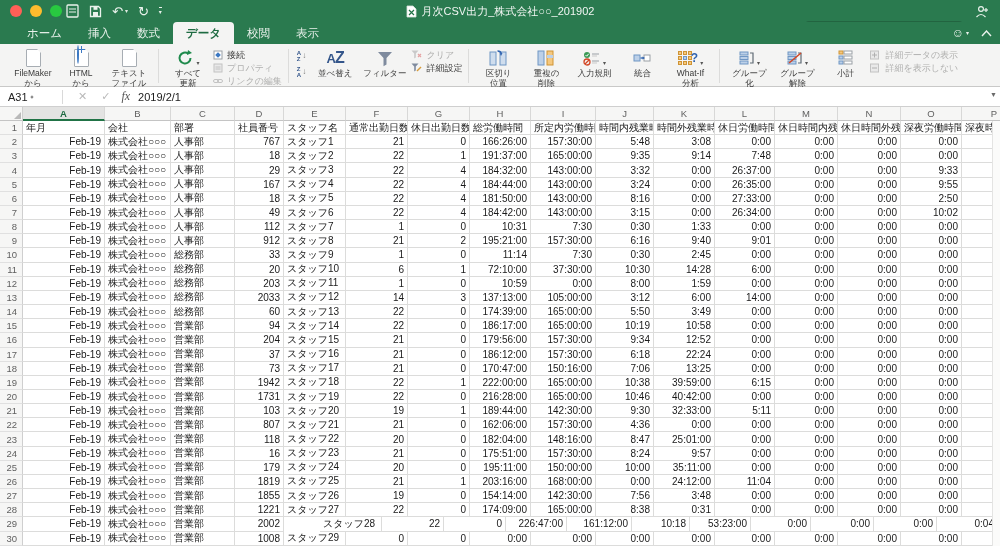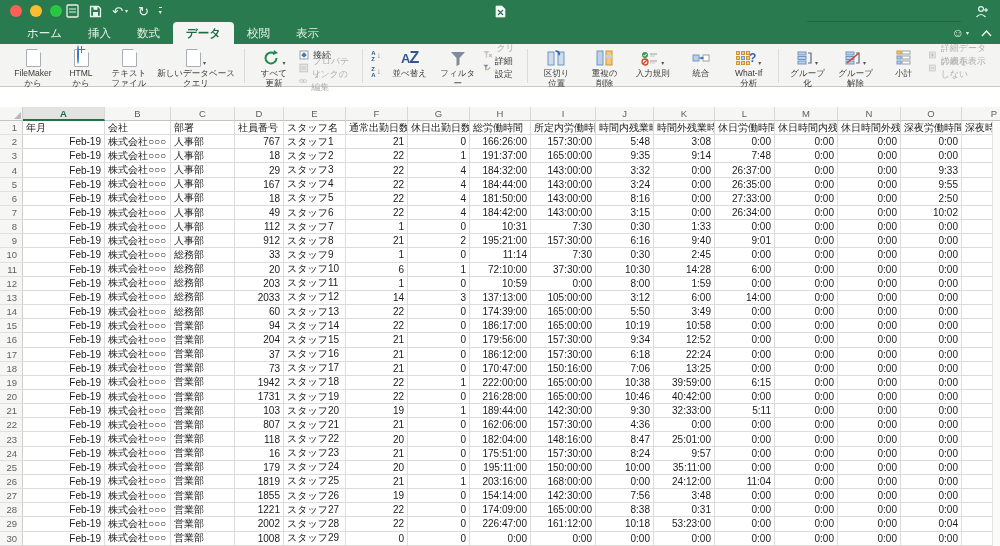--- a/index.html
+++ b/index.html
@@ -116,20 +116,21 @@
       <span class="qbtn">↻</span>
       <span class="qbtn">
           <span class="caret-over">▾</span>
         </span>
     </div>
     <div class="doc-title">
       <svg width="11" height="13" viewBox="0 0 11 13">
           <path d="M1 1 h6 l3 3 v8 h-9 z" fill="#fff" stroke="#d9e5dd" stroke-width="0.8"></path>
           <path d="M3 5 l5 5 M8 5 l-5 5" stroke="#217346" stroke-width="1.2"></path>
         </svg>
+      <span>月次CSV出力_株式会社○○_201902</span>
     </div>
     <div class="searchbox">
       <svg width="10" height="10" viewBox="0 0 10 10">
           <circle cx="4" cy="4" r="3" fill="none" stroke="#e6efe8" stroke-width="1.2"></circle>
           <line x1="6.3" y1="6.3" x2="9" y2="9" stroke="#e6efe8" stroke-width="1.2"></line>
         </svg>
       <span style="color:#cfe0d4;font-size:6px;">▾</span>
       <span class="ph">シートを検索</span>
     </div>
     <div class="share-btn">
@@ -184,32 +185,20 @@
       <div class="bigbtn">
         <span class="ic">
           <span class="icon-page">
               <span class="fold"></span>
               <span class="emb"><span class="txtline"></span><span class="txtline"></span><span class="txtline"></span></span>
             </span>
         </span>
         <span class="blabel">テキスト
 ファイル</span>
       </div>
-      <div class="bigbtn" style="min-width:78px">
-        <span class="ic">
-            <span class="icon-page">
-              <span class="fold"></span>
-              <span class="emb">
-          <span class="dbdisc" style="background:#5a6570"></span><span class="dbdisc" style="background:#78848f"></span><span class="dbdisc" style="background:#5a6570"></span></span>
-            </span>
-          <span class="caret">▾</span>
-          </span>
-        <span class="blabel">新しいデータベース
-クエリ</span>
-      </div>
     </div>
 
     <div class="rsep"></div>
 
     <div class="rgroup">
       <div class="bigbtn">
         <span class="ic">
           <svg width="18" height="18" viewBox="0 0 18 18">
             <path d="M14.5 9 a5.5 5.5 0 1 1 -2.2 -4.4" fill="none" stroke="#1f8a4c" stroke-width="2"></path>
             <polygon points="12,1 16,4 11,6" fill="#1f8a4c"></polygon>
@@ -420,20 +409,35 @@
           <svg width="11" height="10" viewBox="0 0 11 10">
               <rect x="0.5" y="1" width="8" height="8" fill="#e9e9e9" stroke="#c2c2c2"></rect>
               <line x1="2" y1="5" x2="7" y2="5" stroke="#b0b0b0"></line>
             </svg>
           <span>詳細を表示しない</span>
         </div>
       </div>
     </div>
   </div>
 
+  <div class="fbar">
+    <div class="namebox">
+      <span>A31</span>
+      <span class="stepper">
+          <span>▲</span>
+          <span>▼</span>
+        </span>
+    </div>
+    <div class="fdiv"></div>
+    <span class="fbtn">✕</span>
+    <span class="fbtn">✓</span>
+    <span class="fx">fx</span>
+    <span class="fvalue">2019/2/1</span>
+    <span class="fbar-right" style="font-size:7px;">▼</span>
+  </div>
 
   <div class="sheet">
     <div class="colstrip" id="colstrip">
       <div class="corner"></div>
     <div class="colh sel" style="min-width: 82px; width: 82px;">A</div>
         <div class="colh" style="min-width: 66px; width: 66px;">B</div>
         <div class="colh" style="min-width: 64px; width: 64px;">C</div>
         <div class="colh" style="min-width: 49px; width: 49px;">D</div>
         <div class="colh" style="min-width: 62px; width: 62px;">E</div>
         <div class="colh" style="min-width: 62px; width: 62px;">F</div>
@@ -980,21 +984,21 @@
           <div class="gc r" style="min-width: 63px; width: 63px;">0:00</div>
           <div class="gc r" style="min-width: 61px; width: 61px;">0:00</div>
           <div class="gc r" style="min-width: 65px; width: 65px;"></div>
         </div>
         <div class="grow">
           <div class="rn">29</div>
           <div class="gc r" style="min-width: 82px; width: 82px;">Feb-19</div>
           <div class="gc" style="min-width: 66px; width: 66px;">株式会社○○○</div>
           <div class="gc" style="min-width: 64px; width: 64px;">営業部</div>
           <div class="gc r" style="min-width: 49px; width: 49px;">2002</div>
-          <div class="gc" style="min-width: 62px; width: 62px;">スタッフ28</div>
+          <div class="gc" style="min-width: 62px; width: 62px; margin-left: 36px;">スタッフ28</div>
           <div class="gc r" style="min-width: 62px; width: 62px;">22</div>
           <div class="gc r" style="min-width: 62px; width: 62px;">0</div>
           <div class="gc r" style="min-width: 61px; width: 61px;">226:47:00</div>
           <div class="gc r" style="min-width: 65px; width: 65px;">161:12:00</div>
           <div class="gc r" style="min-width: 58px; width: 58px;">10:18</div>
           <div class="gc r" style="min-width: 61px; width: 61px;">53:23:00</div>
           <div class="gc r" style="min-width: 60px; width: 60px;">0:00</div>
           <div class="gc r" style="min-width: 63px; width: 63px;">0:00</div>
           <div class="gc r" style="min-width: 63px; width: 63px;">0:00</div>
           <div class="gc r" style="min-width: 61px; width: 61px;">0:04</div>

